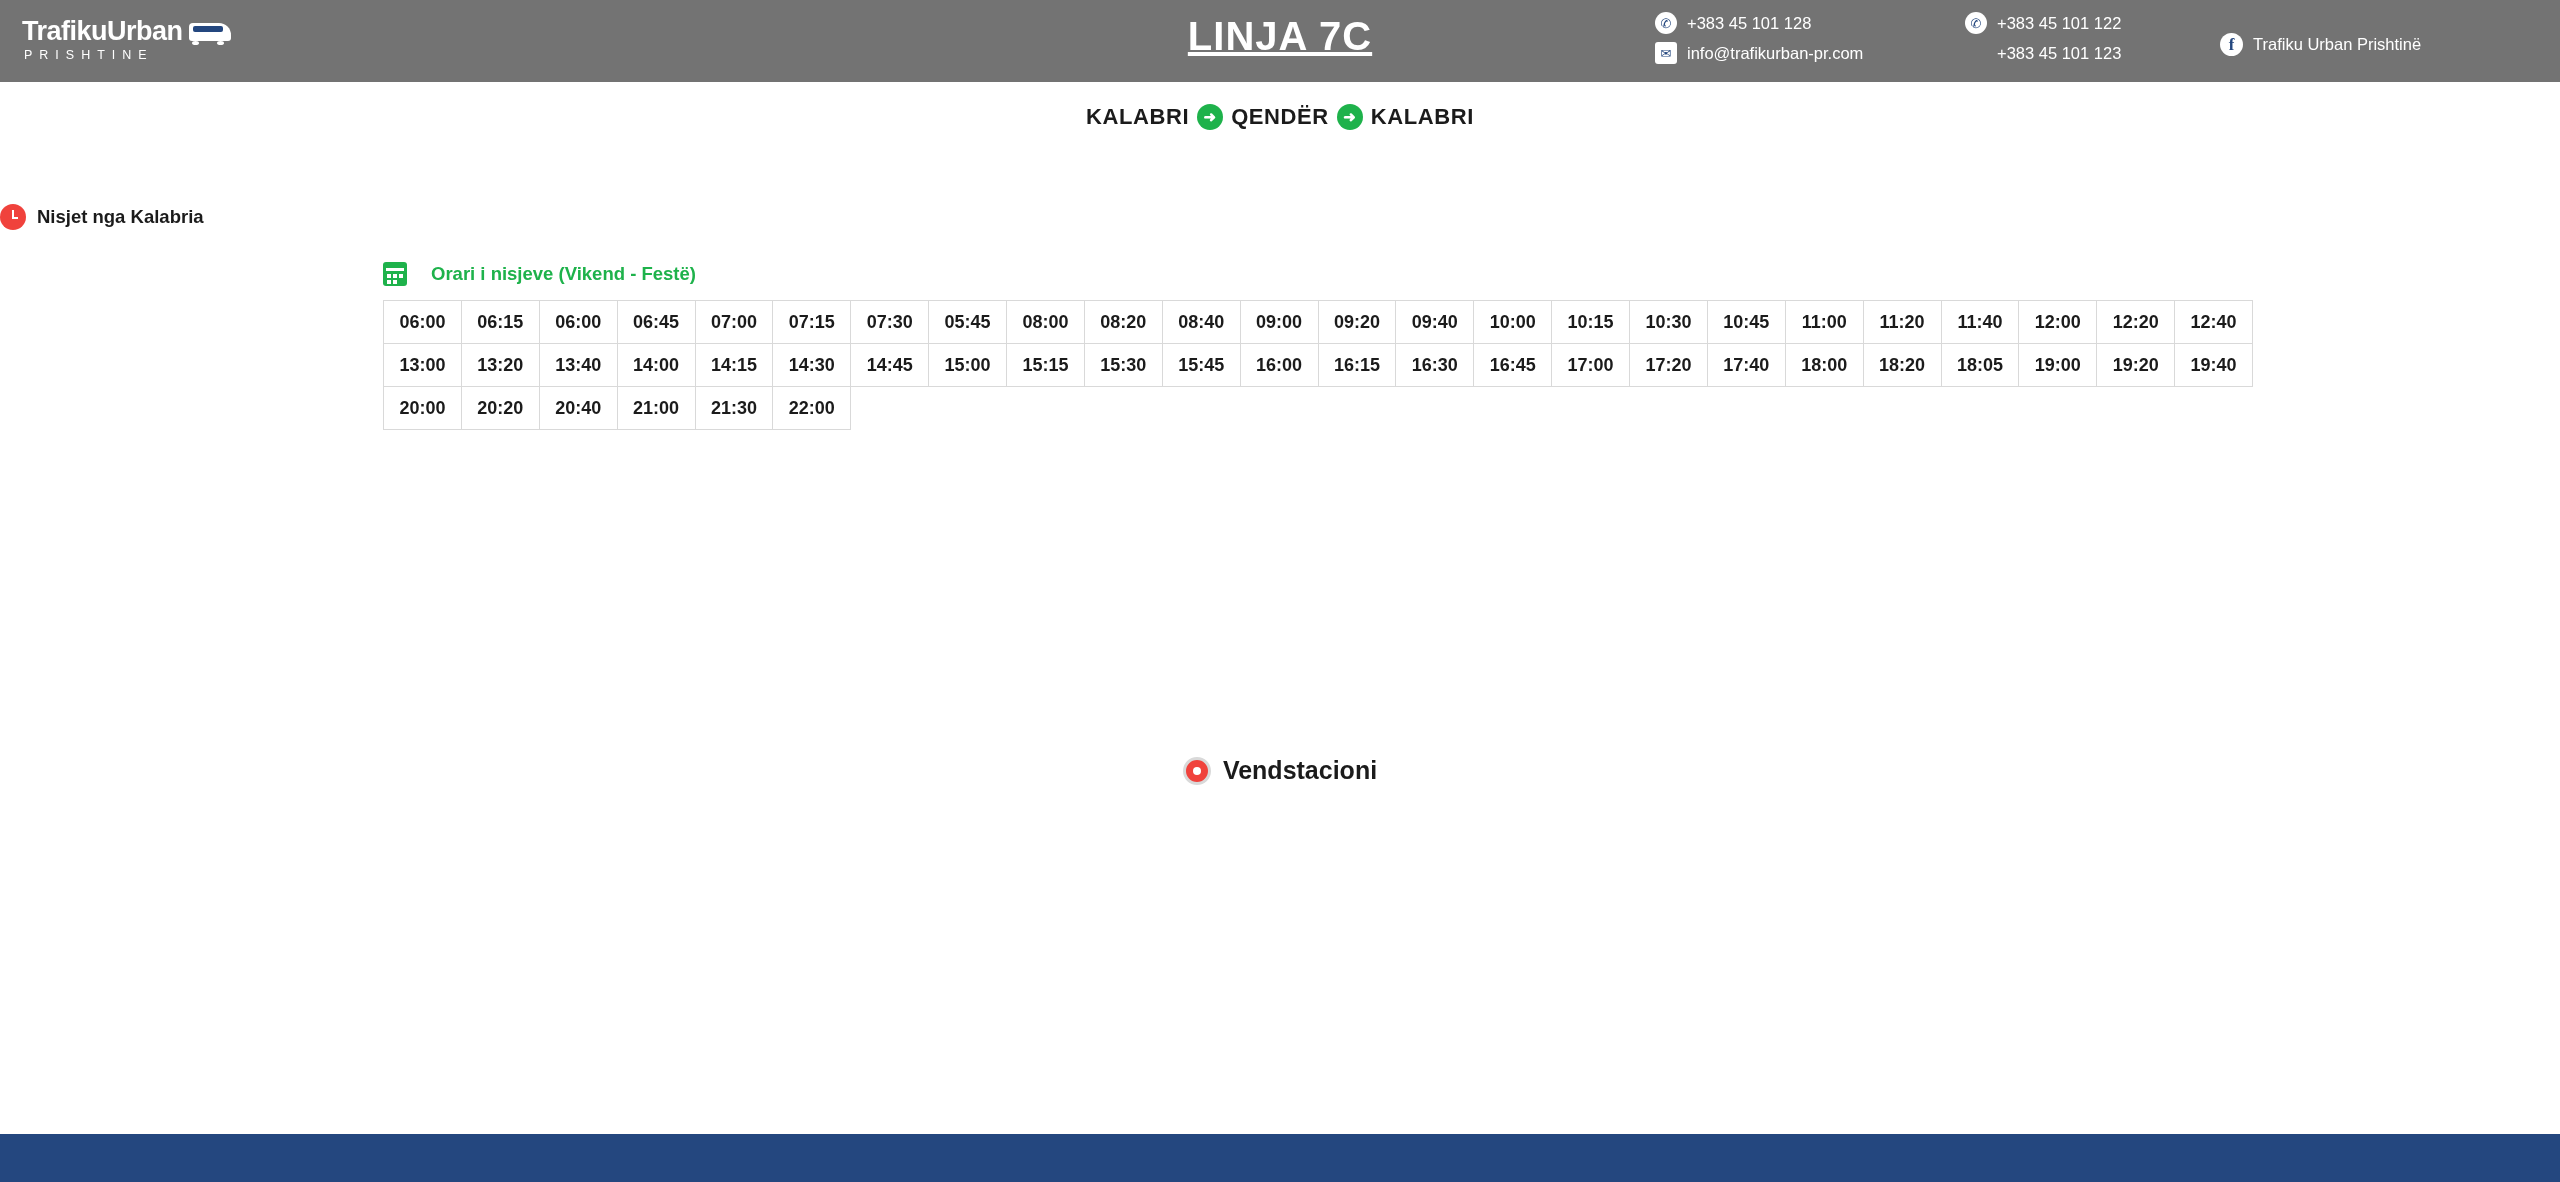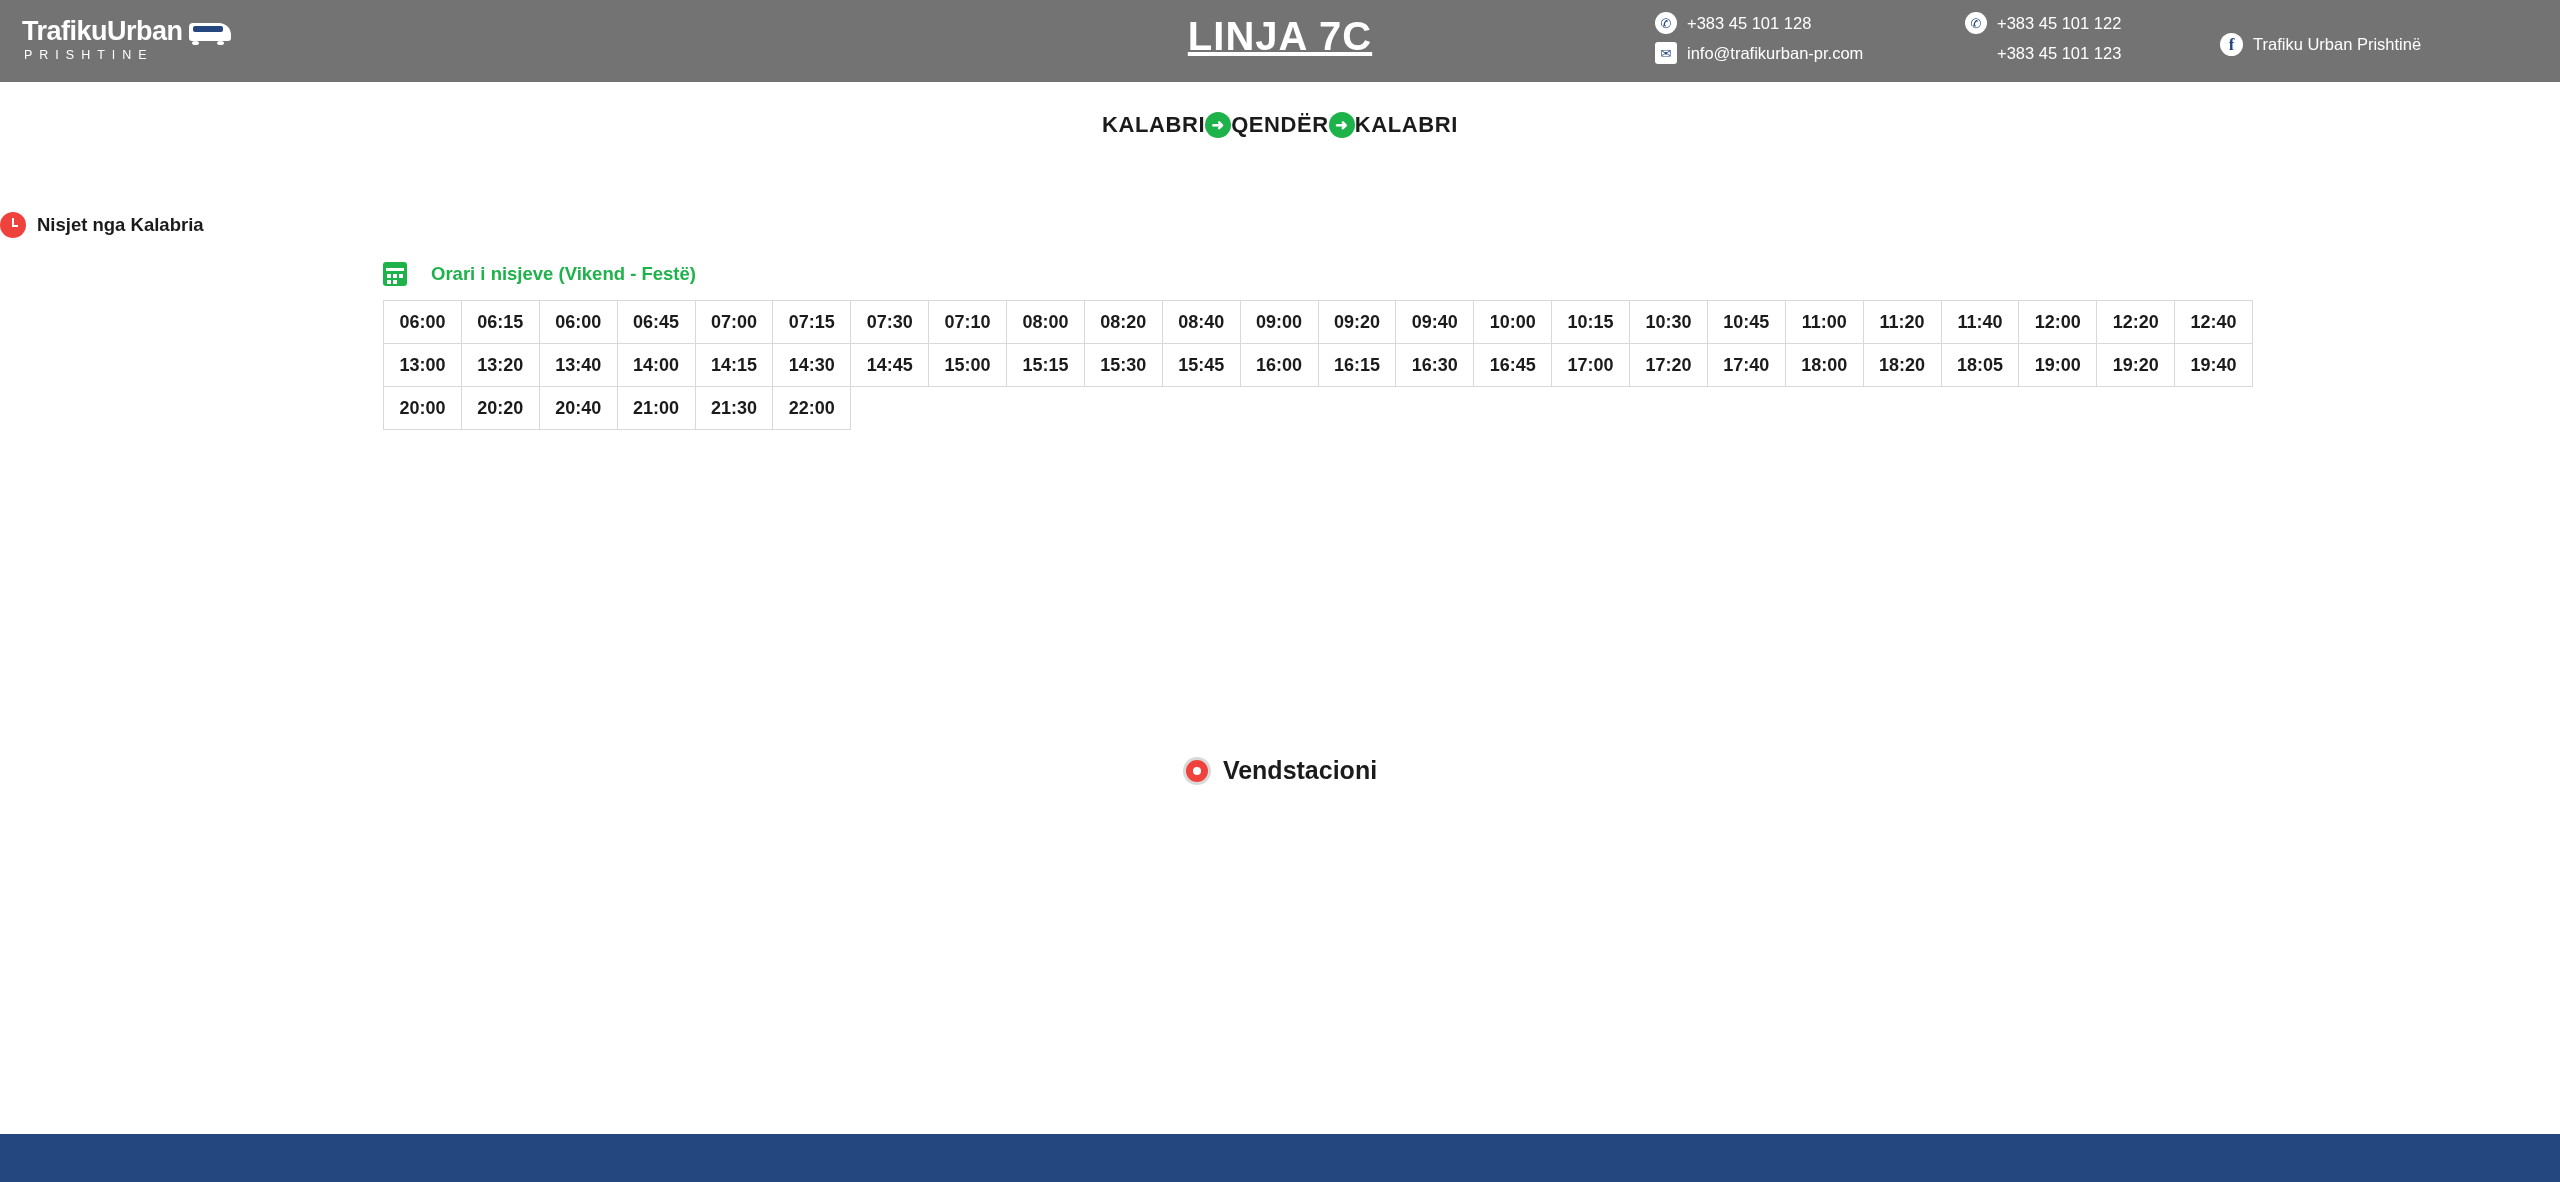--- a/index.html
+++ b/index.html
@@ -125,25 +125,25 @@
     color: #24477f;
     font-weight: bold;
     font-size: 17px;
     display: flex; align-items: center; justify-content: center;
     font-family: "Liberation Serif", serif;
   }
 
   
   .direction-bar {
     width: 2560px;
-    margin-top: 30px;
+    margin-top: 22px;
     display: flex;
     align-items: center;
     justify-content: center;
-    gap: 0;
+    gap: 8px;
     color: #1b1b1b;
     font-size: 22px;
     font-weight: bold;
     letter-spacing: 0.6px;
   }
   .dir-arrow {
     width: 26px; height: 26px;
     border-radius: 50%;
     background: #1eb24b;
     color: #fff;
@@ -361,21 +361,21 @@
   <table class="times">
     <tbody>
         <tr>
           <td>06:00</td>
           <td>06:15</td>
           <td>06:00</td>
           <td>06:45</td>
           <td>07:00</td>
           <td>07:15</td>
           <td>07:30</td>
-          <td>07:10</td>
+          <td>05:45</td>
           <td>08:00</td>
           <td>08:20</td>
           <td>08:40</td>
           <td>09:00</td>
           <td>09:20</td>
           <td>09:40</td>
           <td>10:00</td>
           <td>10:15</td>
           <td>10:30</td>
           <td>10:45</td>

